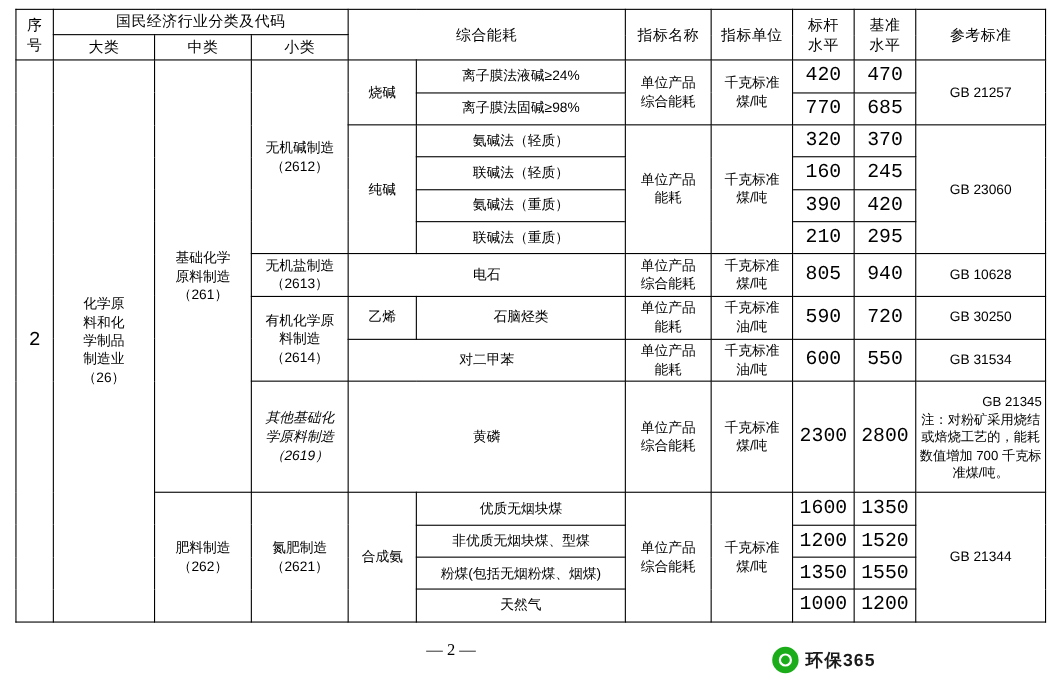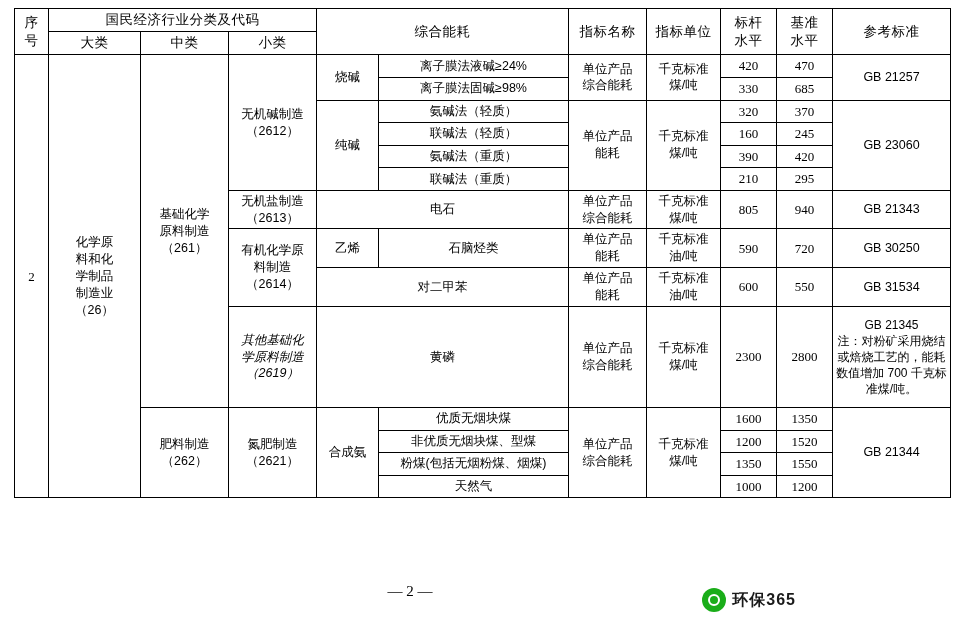--- a/index.html
+++ b/index.html
@@ -37,32 +37,32 @@
     font-weight: normal;
   }
   .hdr {
     font-size: 13.5px;
     letter-spacing: 0.5px;
   }
   .cell-small {
     font-size: 12.5px;
   }
   .num {
-    font-size: 13px;
-    font-family: Liberation Serif, serif;
+    font-size: 18px;
+    font-family: Liberation Mono, monospace;
   }
   .note-cell {
     text-align: left;
     font-size: 12px;
     line-height: 1.45;
     padding: 4px 5px;
   }
   .note-cell .note-title {
     display: block;
-    text-align: center;
+    text-align: right;
   }
   .vert-pad {
     line-height: 1.5;
   }
   .footer {
     position: absolute;
     left: 0;
     right: 0;
     bottom: 22px;
     text-align: center;
@@ -161,21 +161,21 @@
         <td class="cell-small">离子膜法液碱≥24%</td>
         <td rowspan="2" class="cell-small">单位产品<br>综合能耗</td>
         <td rowspan="2" class="cell-small">千克标准<br>煤/吨</td>
         <td class="num">420</td>
         <td class="num">470</td>
         <td rowspan="2" class="cell-small">GB 21257</td>
       </tr>
 
       <tr>
         <td class="cell-small">离子膜法固碱≥98%</td>
-        <td class="num">330</td>
+        <td class="num">770</td>
         <td class="num">685</td>
       </tr>
 
       <tr>
         <td rowspan="4" class="cell-small">纯碱</td>
         <td class="cell-small">氨碱法（轻质）</td>
         <td rowspan="4" class="cell-small">单位产品<br>能耗</td>
         <td rowspan="4" class="cell-small">千克标准<br>煤/吨</td>
         <td class="num">320</td>
         <td class="num">370</td>
@@ -200,21 +200,21 @@
         <td class="num">295</td>
       </tr>
 
       <tr>
         <td class="cell-small">无机盐制造<br>（2613）</td>
         <td colspan="2" class="cell-small">电石</td>
         <td class="cell-small">单位产品<br>综合能耗</td>
         <td class="cell-small">千克标准<br>煤/吨</td>
         <td class="num">805</td>
         <td class="num">940</td>
-        <td class="cell-small">GB 21343</td>
+        <td class="cell-small">GB 10628</td>
       </tr>
 
       <tr>
         <td rowspan="2" class="cell-small">有机化学原<br>料制造<br>（2614）</td>
         <td class="cell-small">乙烯</td>
         <td class="cell-small">石脑烃类</td>
         <td class="cell-small">单位产品<br>能耗</td>
         <td class="cell-small">千克标准<br>油/吨</td>
         <td class="num">590</td>
         <td class="num">720</td>

